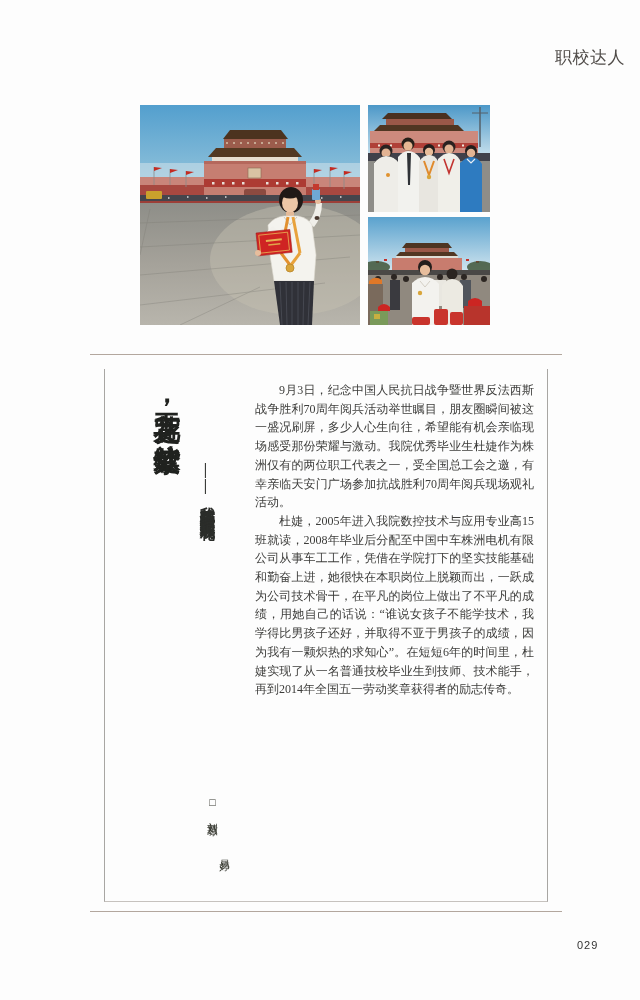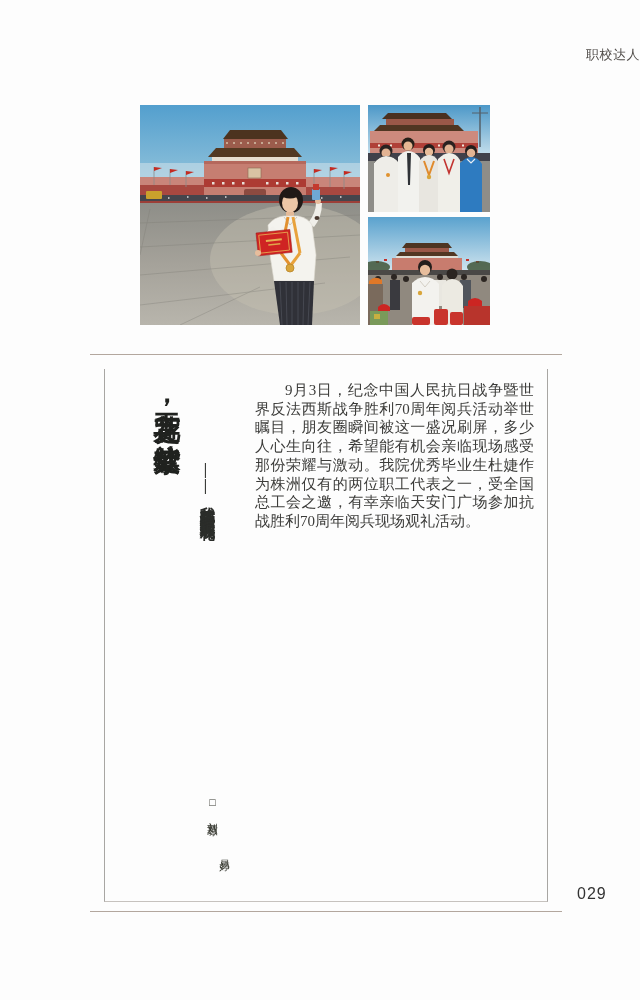--- a/index.html
+++ b/index.html
@@ -5,21 +5,21 @@
   html,body{margin:0;padding:0;}
   body{
     width:640px;height:1000px;position:relative;overflow:hidden;
     background:#fdfdfd;
     font-family:"Liberation Serif","DejaVu Serif",serif;
   }
   .abs{position:absolute;}
 
   
   .section-label{
-    left:586px;top:46px;font-size:13px;color:#4f4b48;
+    left:555px;top:46px;font-size:17px;color:#4f4b48;
     font-family:Liberation Mono, monospace;
     letter-spacing:0.5px;
   }
 
   
   .photo{display:block;}
   .photo-main{left:140px;top:105px;}
   .photo-top-right{left:368px;top:105px;}
   .photo-bottom-right{left:368px;top:217px;}
 
@@ -52,28 +52,28 @@
   .v-author{
     position:absolute;writing-mode:vertical-rl;
     font-size:10.5px;letter-spacing:1.5px;color:#35372f;
     white-space:nowrap;
   }
   .v-author-1{left:100px;top:428px;}
   .v-author-2{left:112px;top:482px;}
 
   .body-text{
     position:absolute;left:150px;top:12px;width:279px;
-    font-size:15px;line-height:18.7px;color:#3c3c3a;
+    font-size:12px;line-height:18.7px;color:#3c3c3a;
     text-align:justify;text-justify:inter-character;
   }
   .body-text p{margin:0;text-indent:2em;}
 
   
   .page-number{
-    left:577px;top:885px;font-size:16px;color:#333;
+    left:577px;top:939px;font-size:11px;color:#333;
     font-family:"Liberation Sans","DejaVu Sans",sans-serif;
     letter-spacing:1px;
   }
 </style>
 </head>
 <body>
 
 <div class="abs section-label">职校达人</div>
 
 <svg class="abs photo photo-main" width="220" height="220" viewBox="0 0 220 220">
@@ -313,16 +313,17 @@
 <div class="abs rule rule-top"></div>
 <div class="abs rule rule-bottom"></div>
 
 <div class="abs article-box">
   <h1 class="v-title">工贸之花，绽放紫禁</h1>
   <h2 class="v-subtitle">——我院优秀毕业生杜婕受邀参加阅兵现场观礼</h2>
   <div class="v-author v-author-1">□  刘慧琼</div>
   <div class="v-author v-author-2">易婷</div>
   <div class="body-text">
     <p>9月3日，纪念中国人民抗日战争暨世界反法西斯战争胜利70周年阅兵活动举世瞩目，朋友圈瞬间被这一盛况刷屏，多少人心生向往，希望能有机会亲临现场感受那份荣耀与激动。我院优秀毕业生杜婕作为株洲仅有的两位职工代表之一，受全国总工会之邀，有幸亲临天安门广场参加抗战胜利70周年阅兵现场观礼活动。</p>
+    <p>杜婕，2005年进入我院数控技术与应用专业高15班就读，2008年毕业后分配至中国中车株洲电机有限公司从事车工工作，凭借在学院打下的坚实技能基础和勤奋上进，她很快在本职岗位上脱颖而出，一跃成为公司技术骨干，在平凡的岗位上做出了不平凡的成绩，用她自己的话说：“谁说女孩子不能学技术，我学得比男孩子还好，并取得不亚于男孩子的成绩，因为我有一颗炽热的求知心”。在短短6年的时间里，杜婕实现了从一名普通技校毕业生到技师、技术能手，再到2014年全国五一劳动奖章获得者的励志传奇。</p>
   </div>
 </div>
 
 <div class="abs page-number">029</div>
 
 </body></html>

